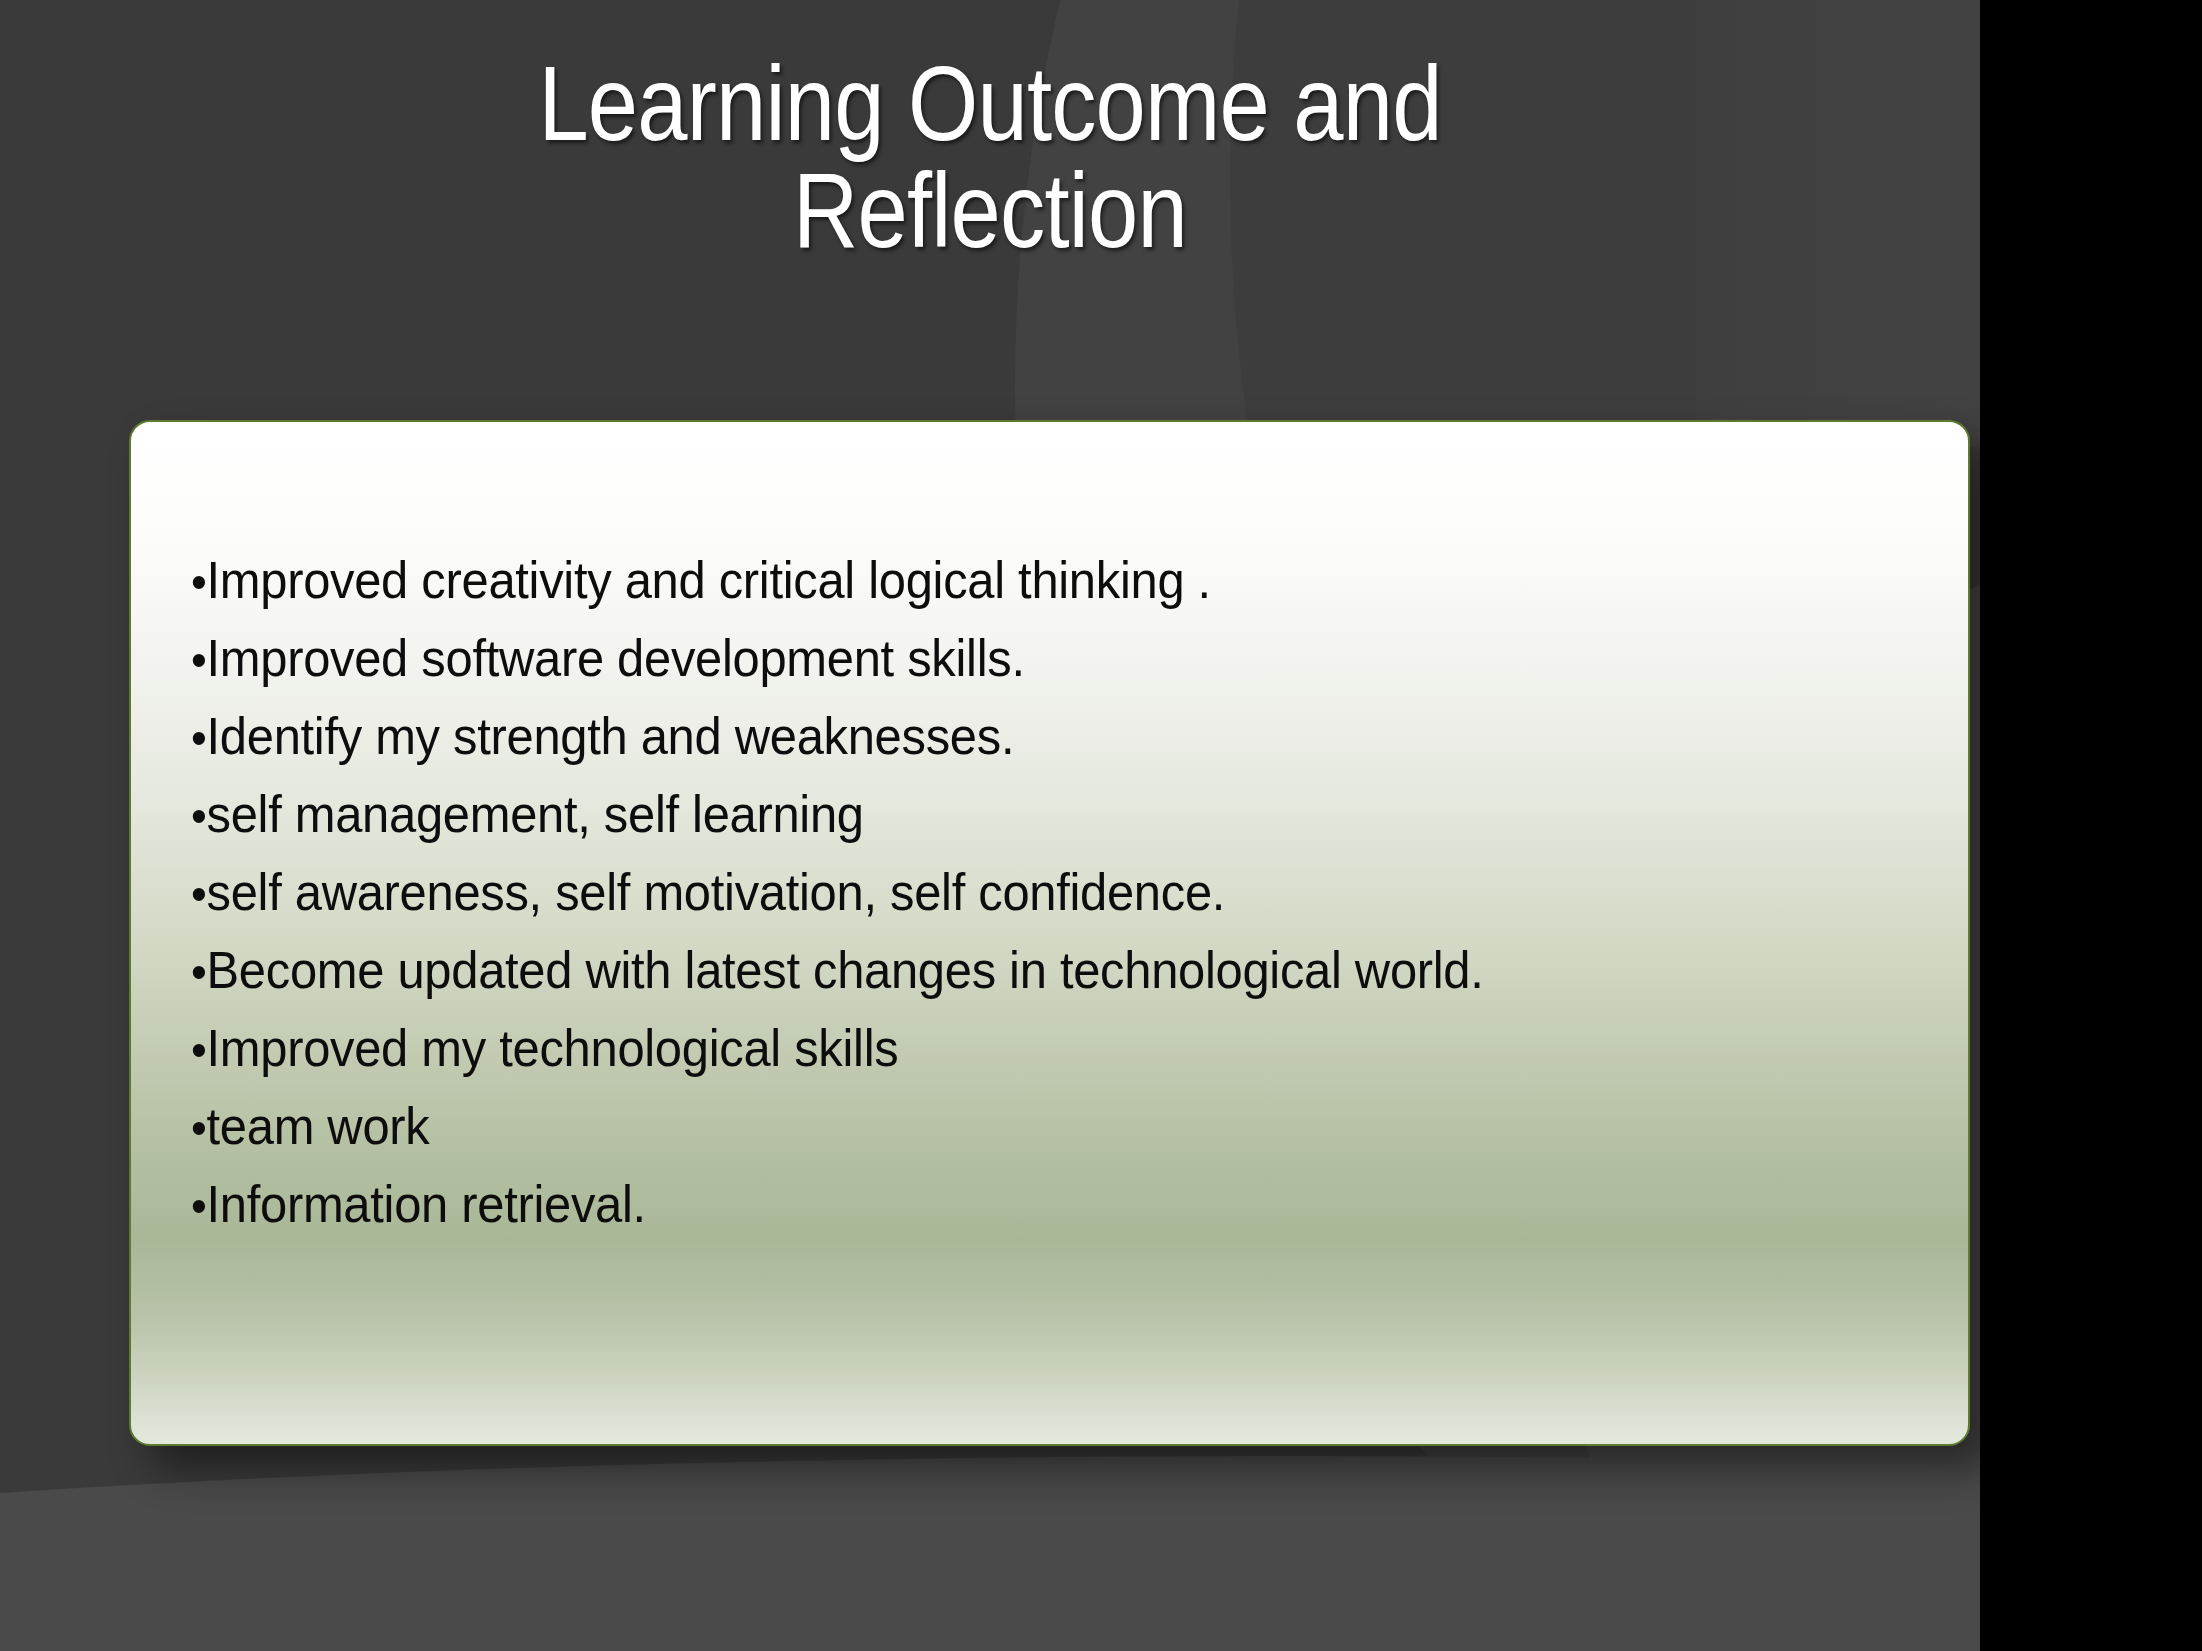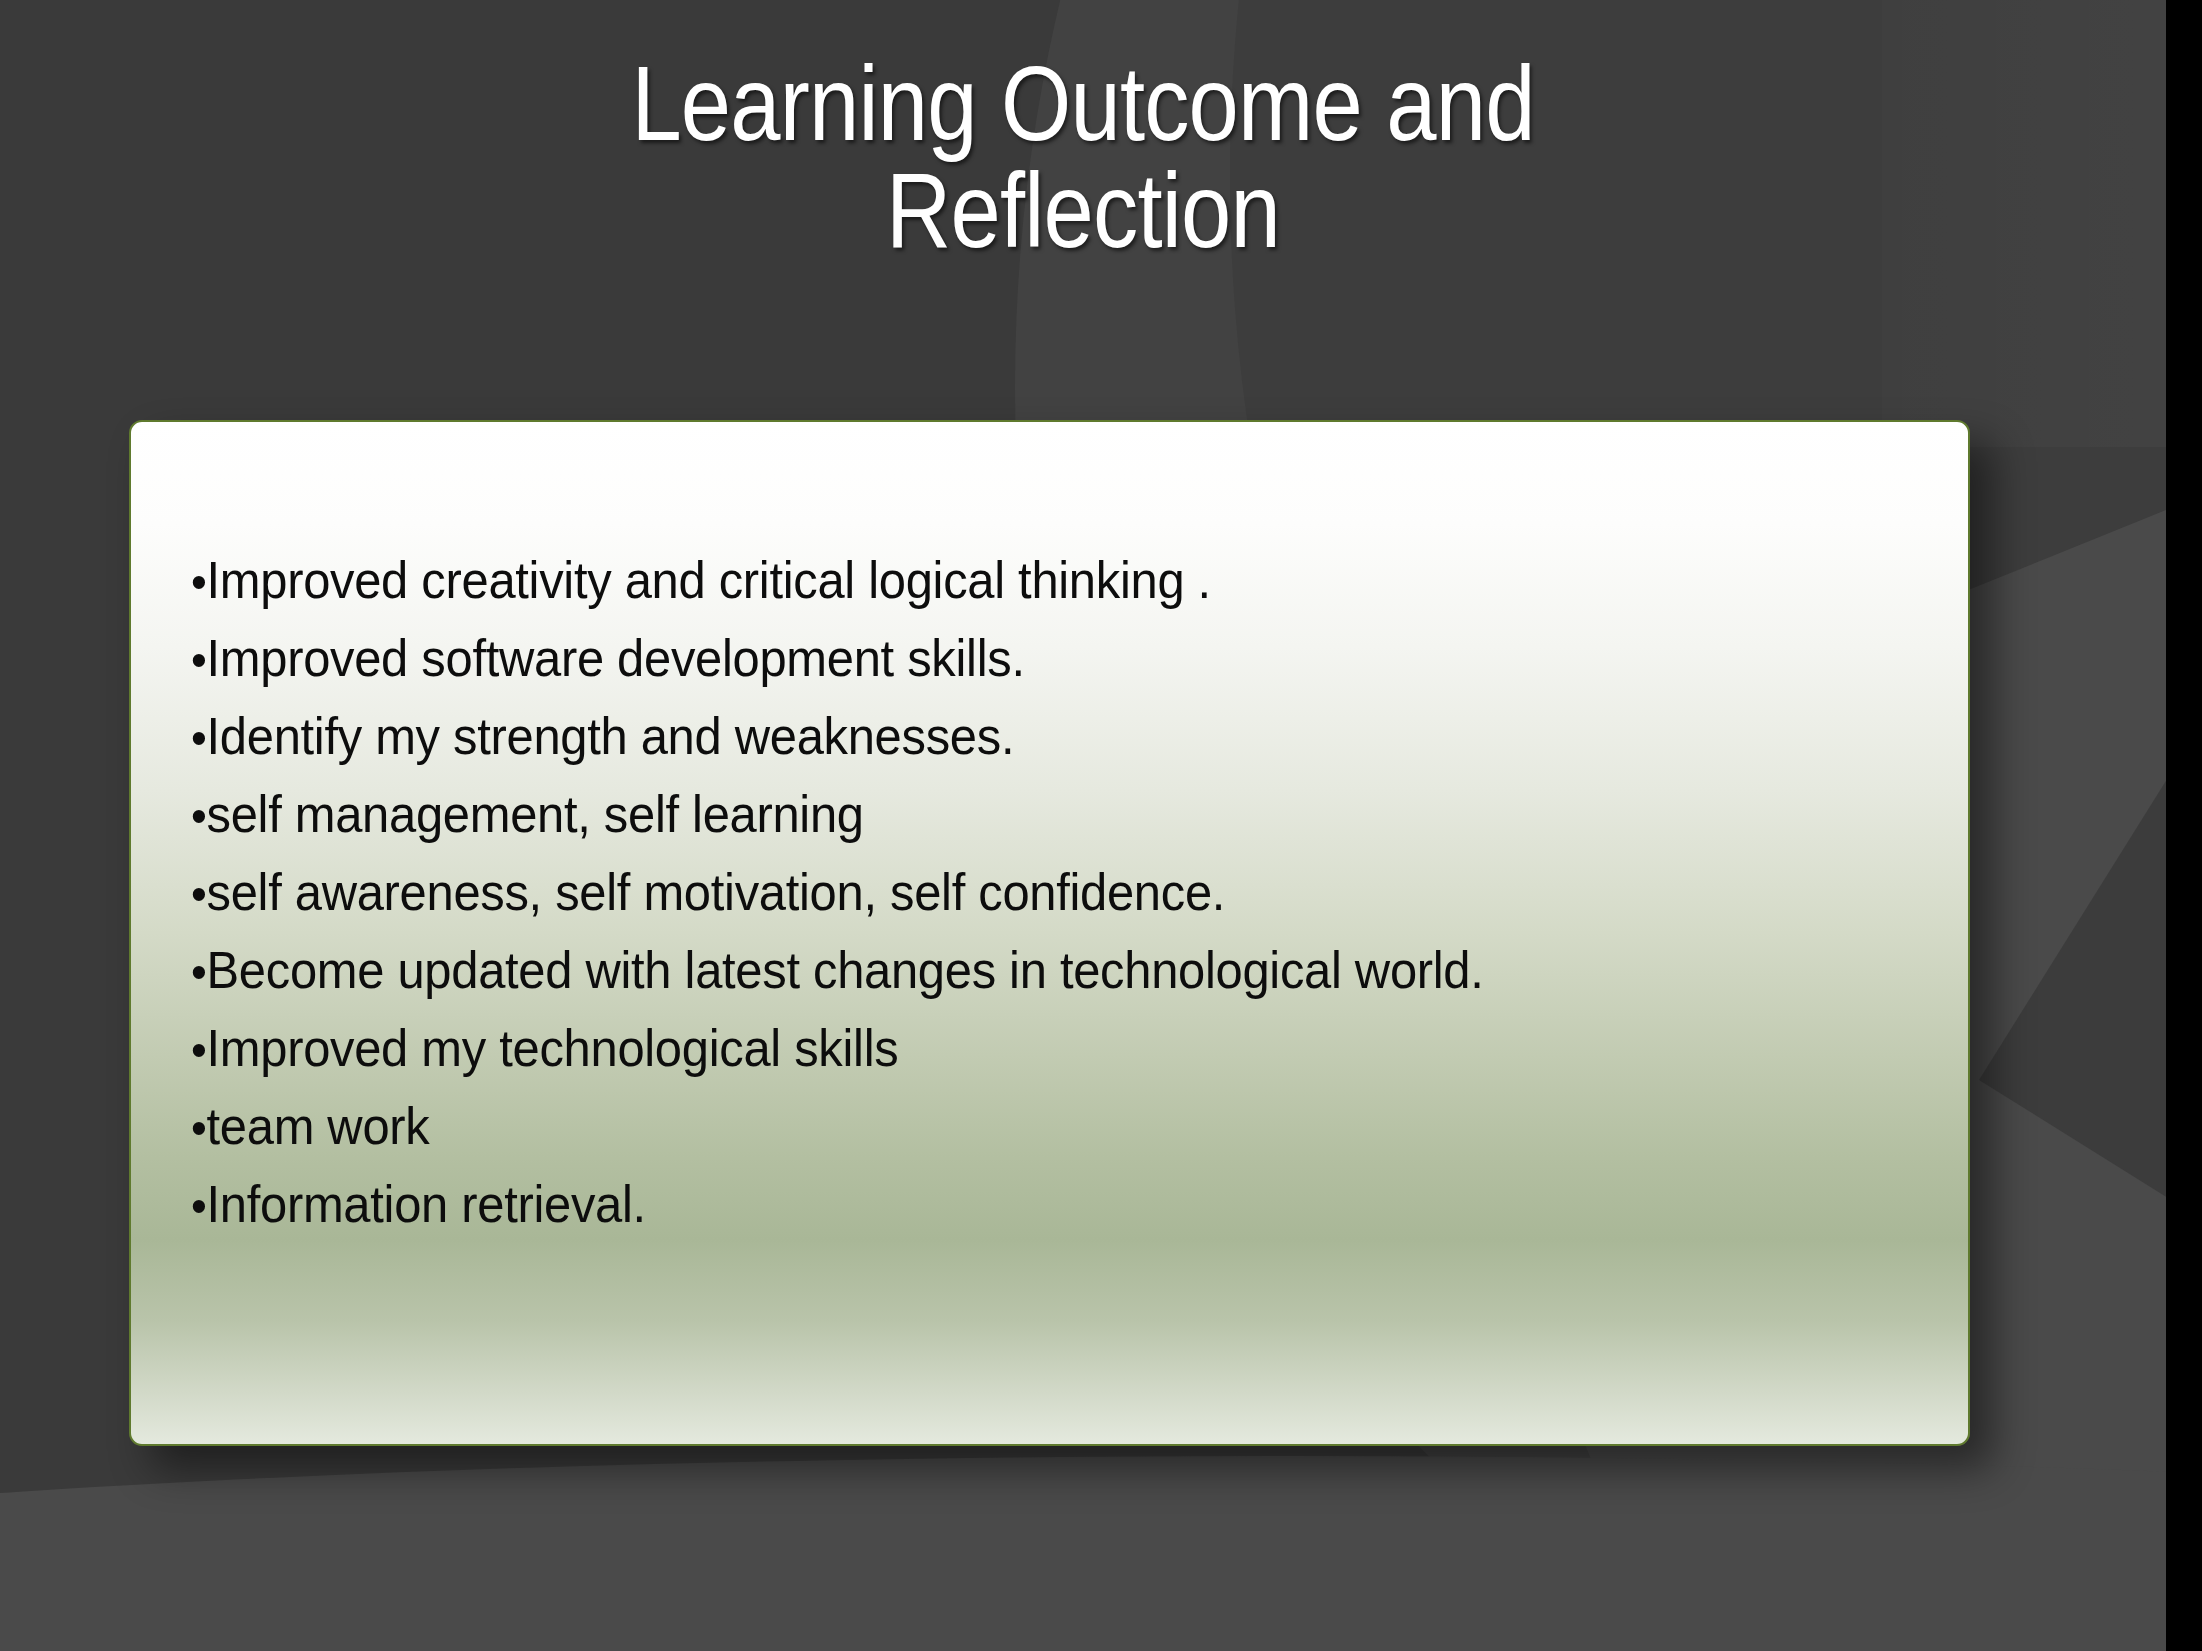--- a/index.html
+++ b/index.html
@@ -2,21 +2,21 @@
 <html style="font-size:13.8px"><head>
 <meta charset="utf-8">
 <style>
   html, body {
     margin: 0;
     padding: 0;
     background: #000;
   }
   #slide {
     position: relative;
-    width: 2166px;
+    width: 1980px;
     height: 1652px;
     overflow: hidden;
     background: #3a3a3a;
     font-family: "Liberation Sans", sans-serif;
   }
 
   
   .bg-layer {
     position: absolute;
     inset: 0;
@@ -104,21 +104,21 @@
     white-space: pre-line;
   }
 
   
   .panel {
     position: absolute;
     left: 129px;
     top: 420px;
     width: 1841px;
     height: 1026px;
-    border-radius: 13px;
+    border-radius: 21px;
     border: 2.6px solid #5f7a2e;
     box-sizing: border-box;
     background: linear-gradient(to bottom,
         #ffffff 0%,
         #fdfdfc 10%,
         #f4f5f1 22%,
         #e6e9df 36%,
         #d4dac7 50%,
         #c2cbb2 62%,
         #b3bfa1 72%,

